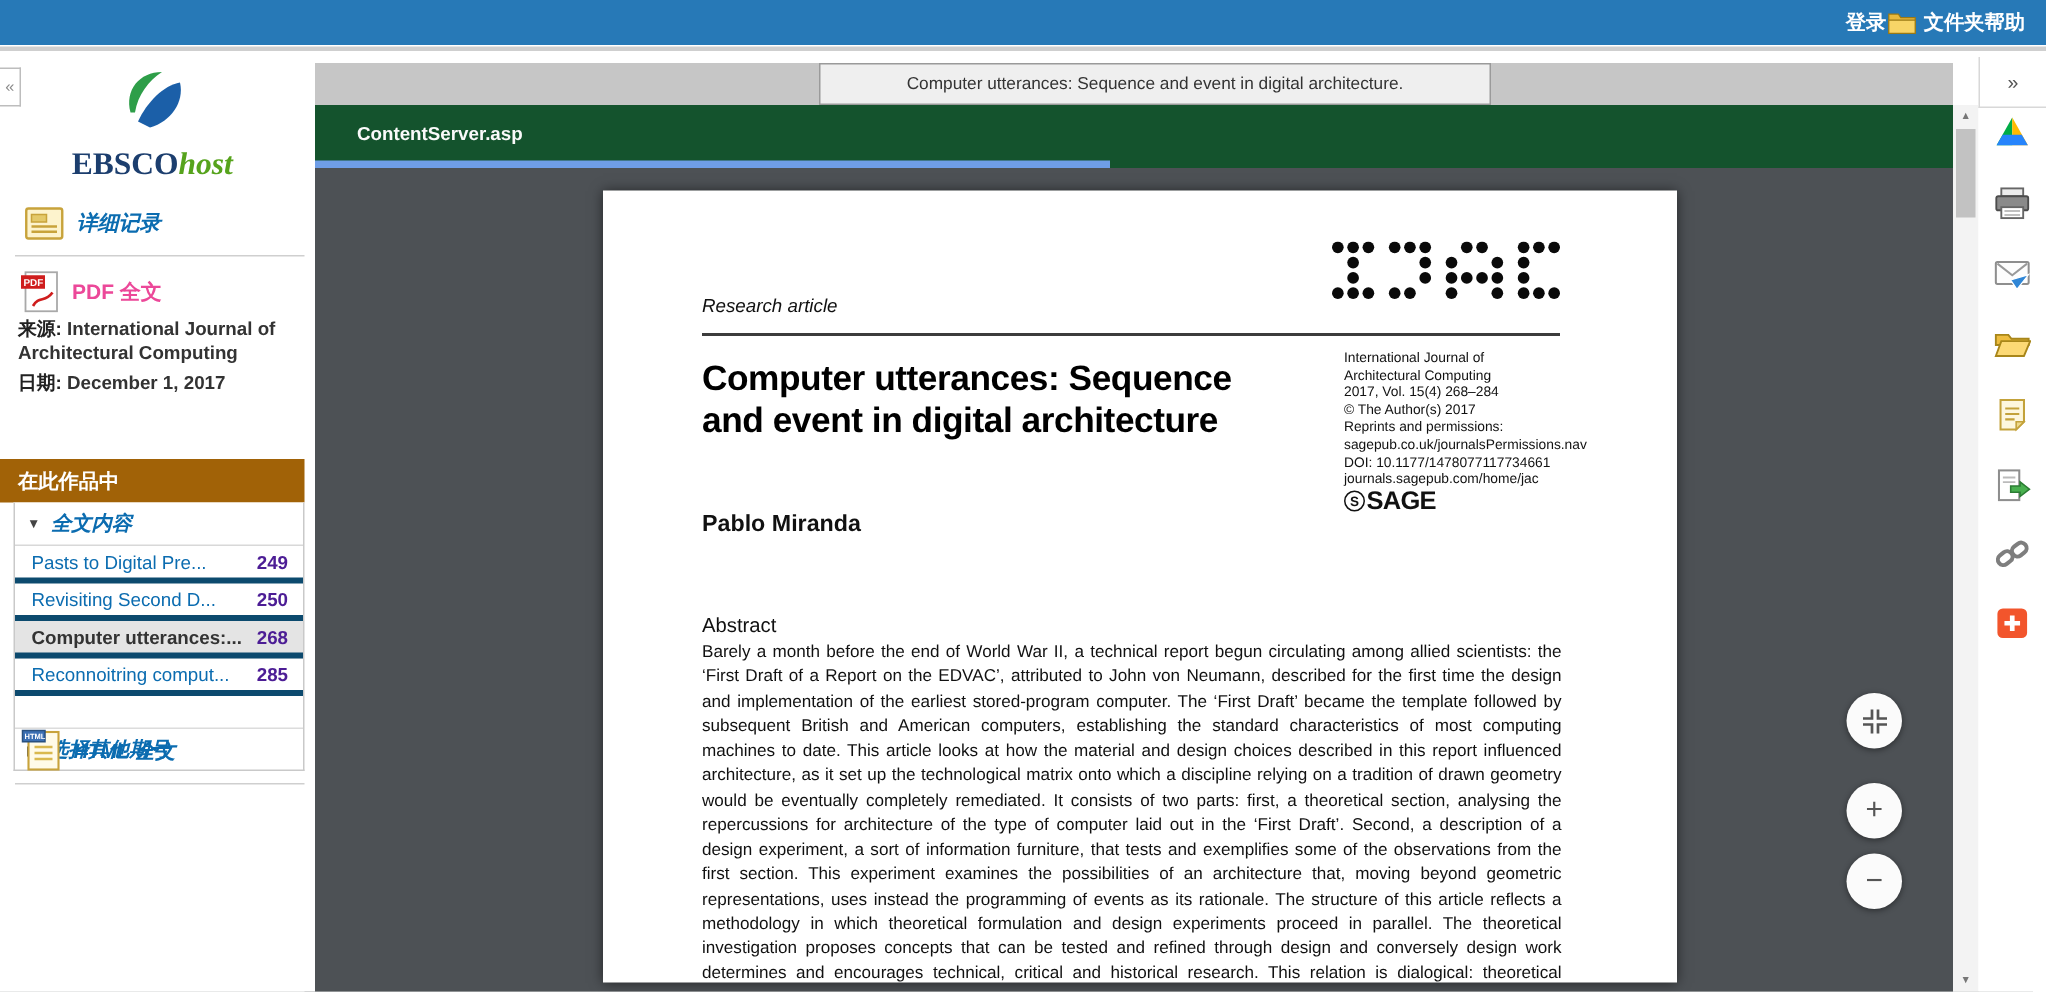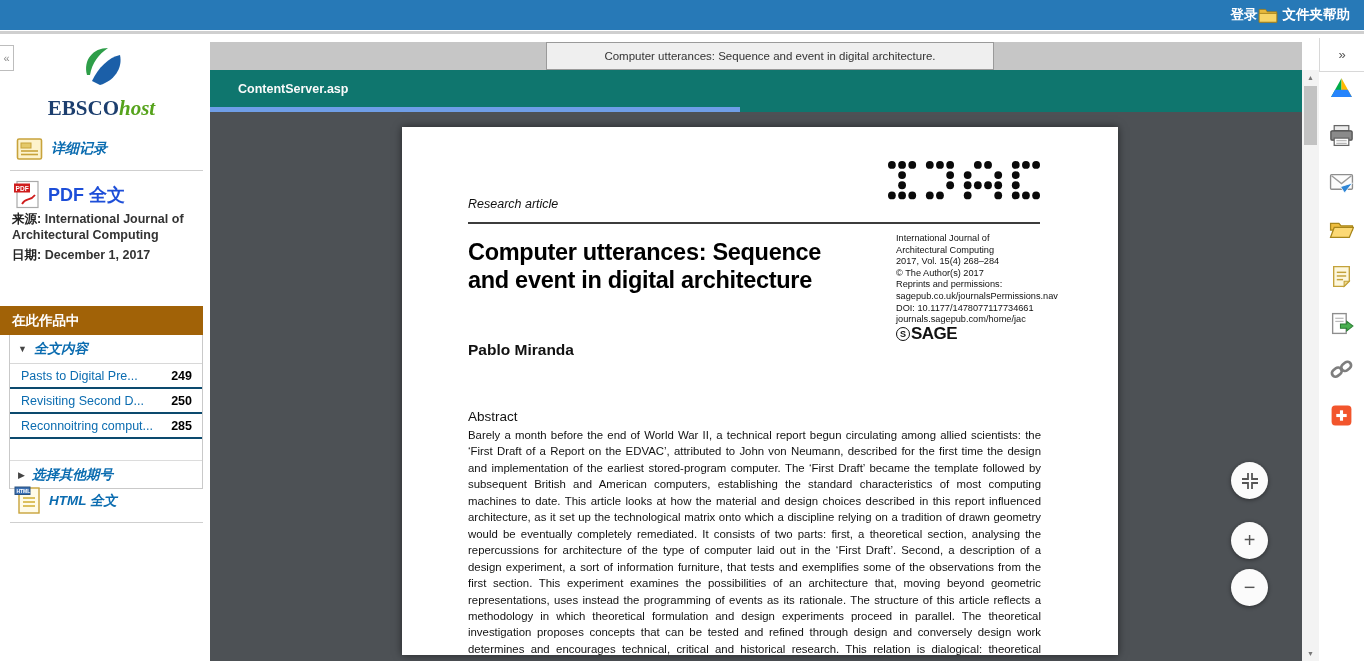--- a/index.html
+++ b/index.html
@@ -29,35 +29,35 @@
   .src-block { position:absolute; left:12px; font-size:12.5px; color:#333; font-weight:bold; line-height:15.5px; }
   .src-label { color:#222; }
   .blue-head { position:absolute; left:0; top:272px; width:203px; height:29px; background:#a16207;
     color:#fff; font-weight:bold; font-size:13.5px; display:flex; align-items:center; padding-left:12px; }
   .toc-panel { position:absolute; left:9px; top:301px; width:194px;
     border:1px solid #c9c9c9; border-top:none; background:#fff; }
   .toc-head { height:29px; display:flex; align-items:center; gap:7px; padding-left:8px;
     border-bottom:1px solid #d8d8d8; cursor:pointer; }
   .tri { font-size:9px; color:#444; }
   .toc-row { height:25px; display:flex; align-items:center; justify-content:space-between;
-    padding:0 10px 0 11px; border-bottom:2px solid #0c4a6e; font-size:12.5px; cursor:pointer; }
+    padding:0 10px 0 11px; border-bottom:4px solid #0c4a6e; font-size:12.5px; cursor:pointer; }
   .toc-row .t { color:#0b6cb0; }
-  .toc-row .p { color:#000000; font-weight:bold; }
+  .toc-row .p { color:#4c1d95; font-weight:bold; }
   .toc-row.current { background:#e4e4e4; }
   .toc-row.current .t { color:#333; font-weight:bold; }
   .toc-spacer { height:21px; }
   .issue-row { height:28px; display:flex; align-items:center; gap:7px; padding-left:8px;
     border-top:1px solid #dcdcdc; cursor:pointer; }
 
   
   .tabbar { position:absolute; left:210px; top:42px; width:1092px; height:28px; background:#c6c6c6; }
   .doc-tab { position:absolute; left:336px; top:0; width:448px; height:28px; background:#efefef;
     border:1px solid #9a9a9a; display:flex; align-items:center; justify-content:center;
     font-size:11.5px; color:#333; cursor:pointer; }
-  .darkbar { position:absolute; left:210px; top:70px; width:1092px; height:42px; background:#0f766e; }
+  .darkbar { position:absolute; left:210px; top:70px; width:1092px; height:42px; background:#14532d; }
   .darkbar .label { position:absolute; left:28px; top:0; height:37px; display:flex; align-items:center;
     color:#fafafa; font-weight:bold; font-size:12.5px; }
   .progress { position:absolute; left:0; bottom:0; width:530px; height:5px; background:#6f9ee7; }
 
   
   .viewport { position:absolute; left:210px; top:112px; width:1092px; height:549px;
     background:#4d5155; overflow:hidden; }
   .page { position:absolute; left:192px; top:15px; width:716px; height:528px; background:#fff;
     box-shadow:0 0 8px rgba(0,0,0,.55); overflow:hidden; color:#111; }
   .article-type { position:absolute; left:66px; top:70px; font-style:italic; font-size:12.5px; }
@@ -137,21 +137,21 @@
   </div>
   <div class="divider" style="left:10px; top:136px; width:193px;"></div>
 
   <div class="sb-row" style="left:13px; top:146px;">
     <svg width="27" height="29" viewBox="0 0 27 29">
       <rect x="4" y="1.5" width="21" height="26" fill="#fff" stroke="#a9a9a9" stroke-width="1.2"></rect>
       <path d="M9 24 C13 17 17 22 22 15" stroke="#cf1d1d" stroke-width="1.8" fill="none"></path>
       <rect x="1" y="3.5" width="16" height="9" fill="#cf1d1d"></rect>
       <text x="2.6" y="10.6" font-size="6.6" font-weight="bold" fill="#fff" font-family="Liberation Sans, sans-serif">PDF</text>
     </svg>
-    <span style="color:#1d4ed8; font-weight:bold; font-size:18px;">PDF 全文</span>
+    <span style="color:#ec4899; font-weight:bold; font-size:14px;">PDF 全文</span>
   </div>
 
   <div class="src-block" style="top:178px;">
     <span class="src-label">来源:</span>
     <span>International Journal of</span><br>
     <span>Architectural Computing</span>
   </div>
   <div class="src-block" style="top:214px;">
     <span class="src-label">日期:</span>
     <span>December 1, 2017</span>
@@ -164,20 +164,24 @@
       <span class="tri">▼</span>
       <span class="sb-link" style="font-size:13.5px;">全文内容</span>
     </div>
     <div class="toc-row">
       <span class="t">Pasts to Digital Pre...</span>
       <span class="p">249</span>
     </div>
     <div class="toc-row">
       <span class="t">Revisiting Second D...</span>
       <span class="p">250</span>
+    </div>
+    <div class="toc-row current">
+      <span class="t">Computer utterances:...</span>
+      <span class="p">268</span>
     </div>
     <div class="toc-row">
       <span class="t">Reconnoitring comput...</span>
       <span class="p">285</span>
     </div>
     <div class="toc-spacer"></div>
     <div class="issue-row">
       <span class="tri">▶</span>
       <span class="sb-link" style="font-size:13.5px;">选择其他期号</span>
     </div>

